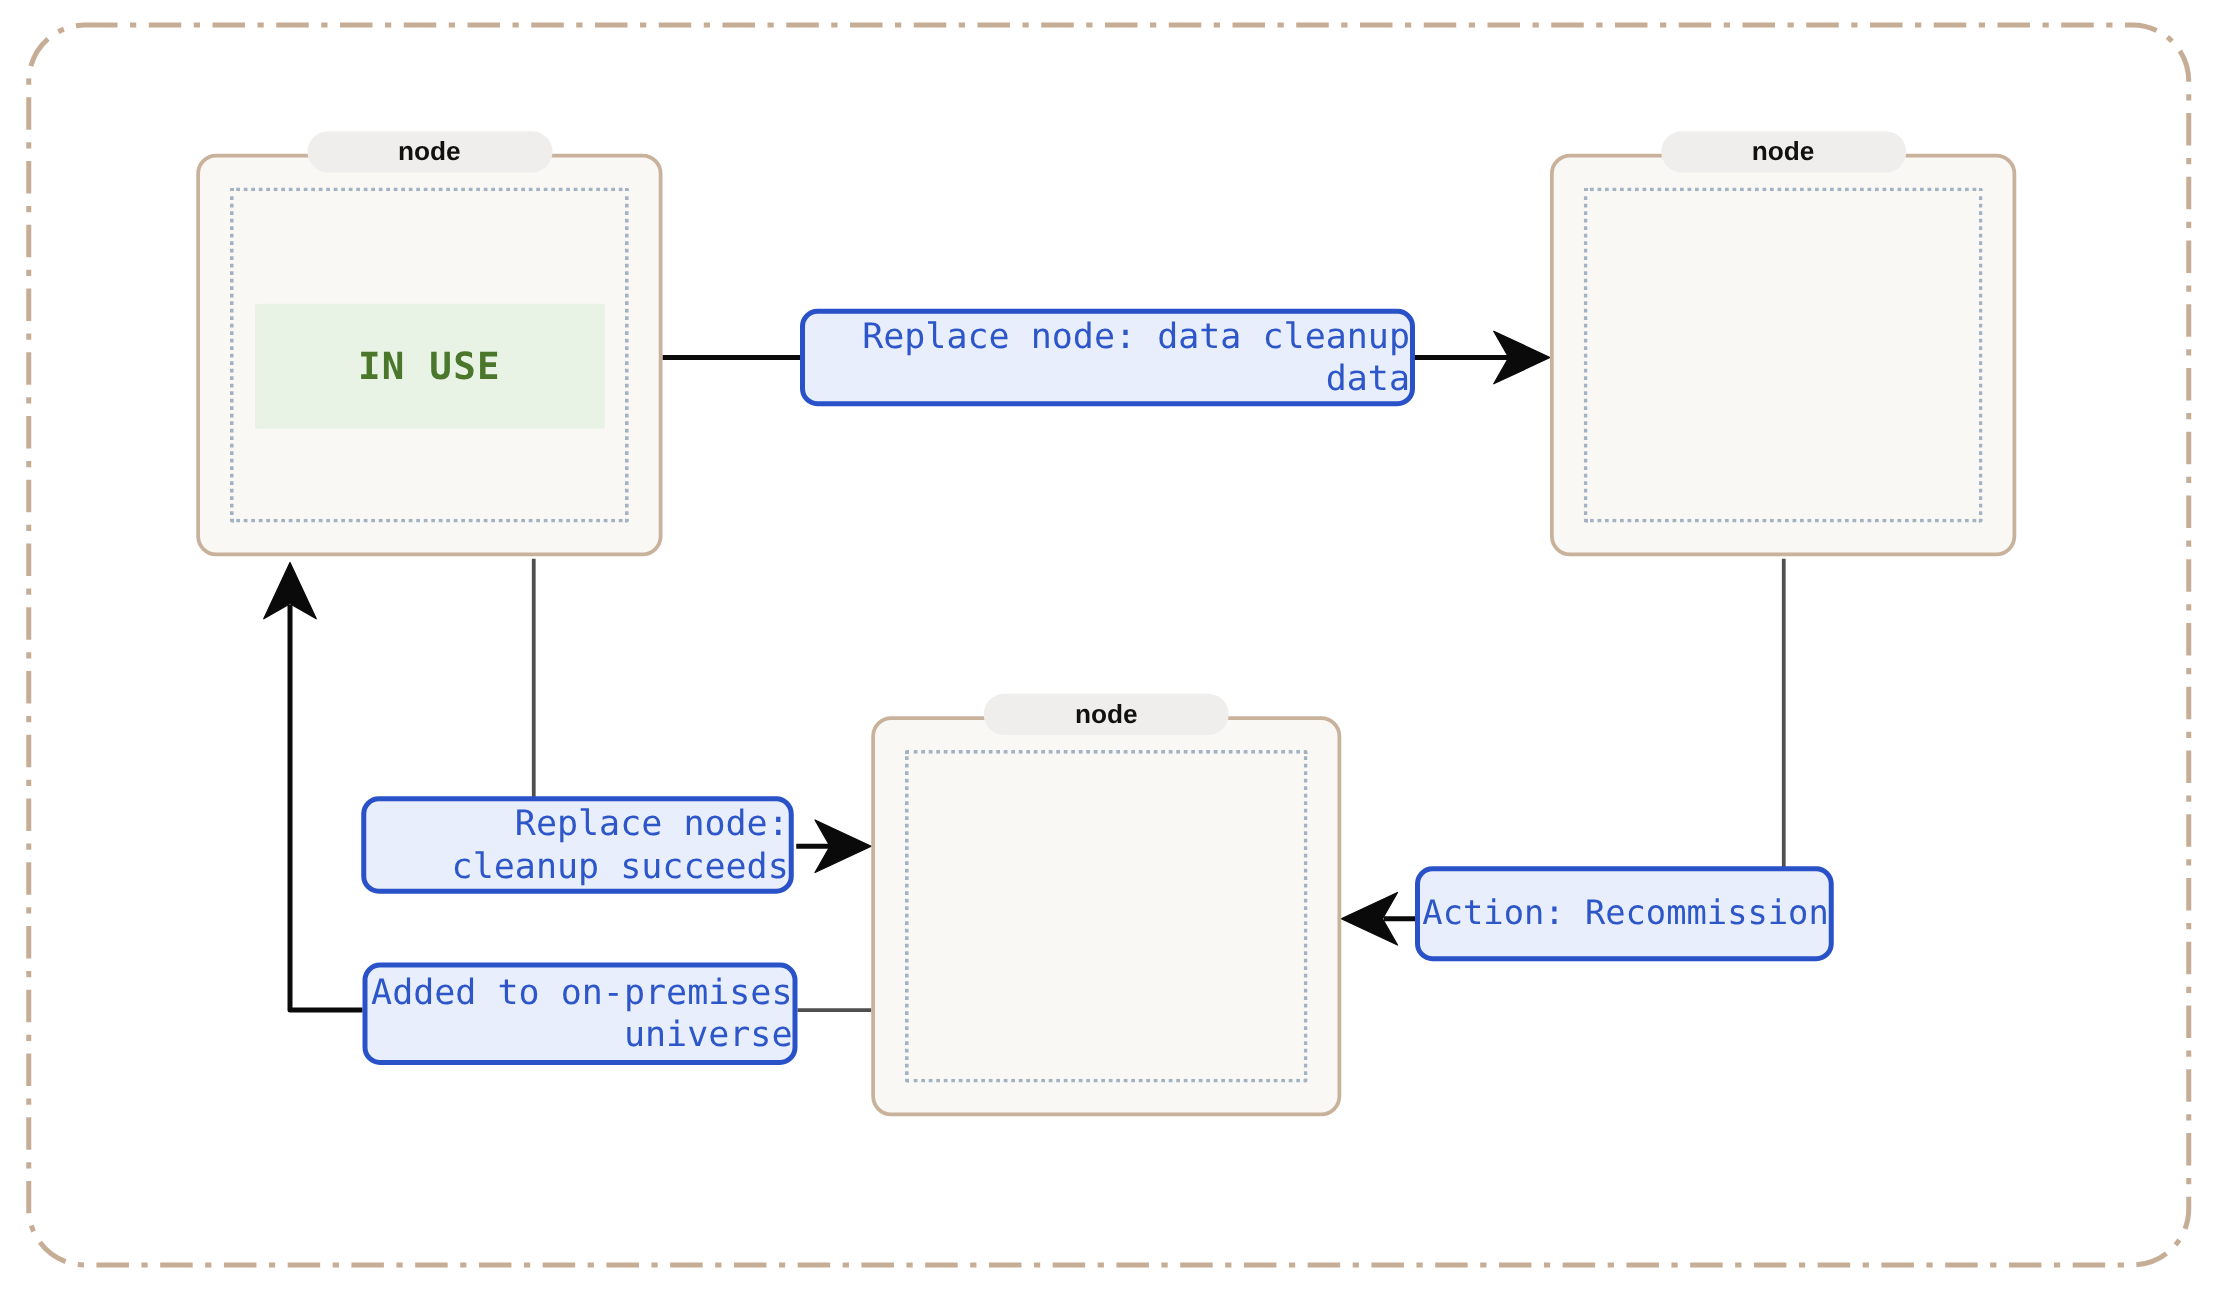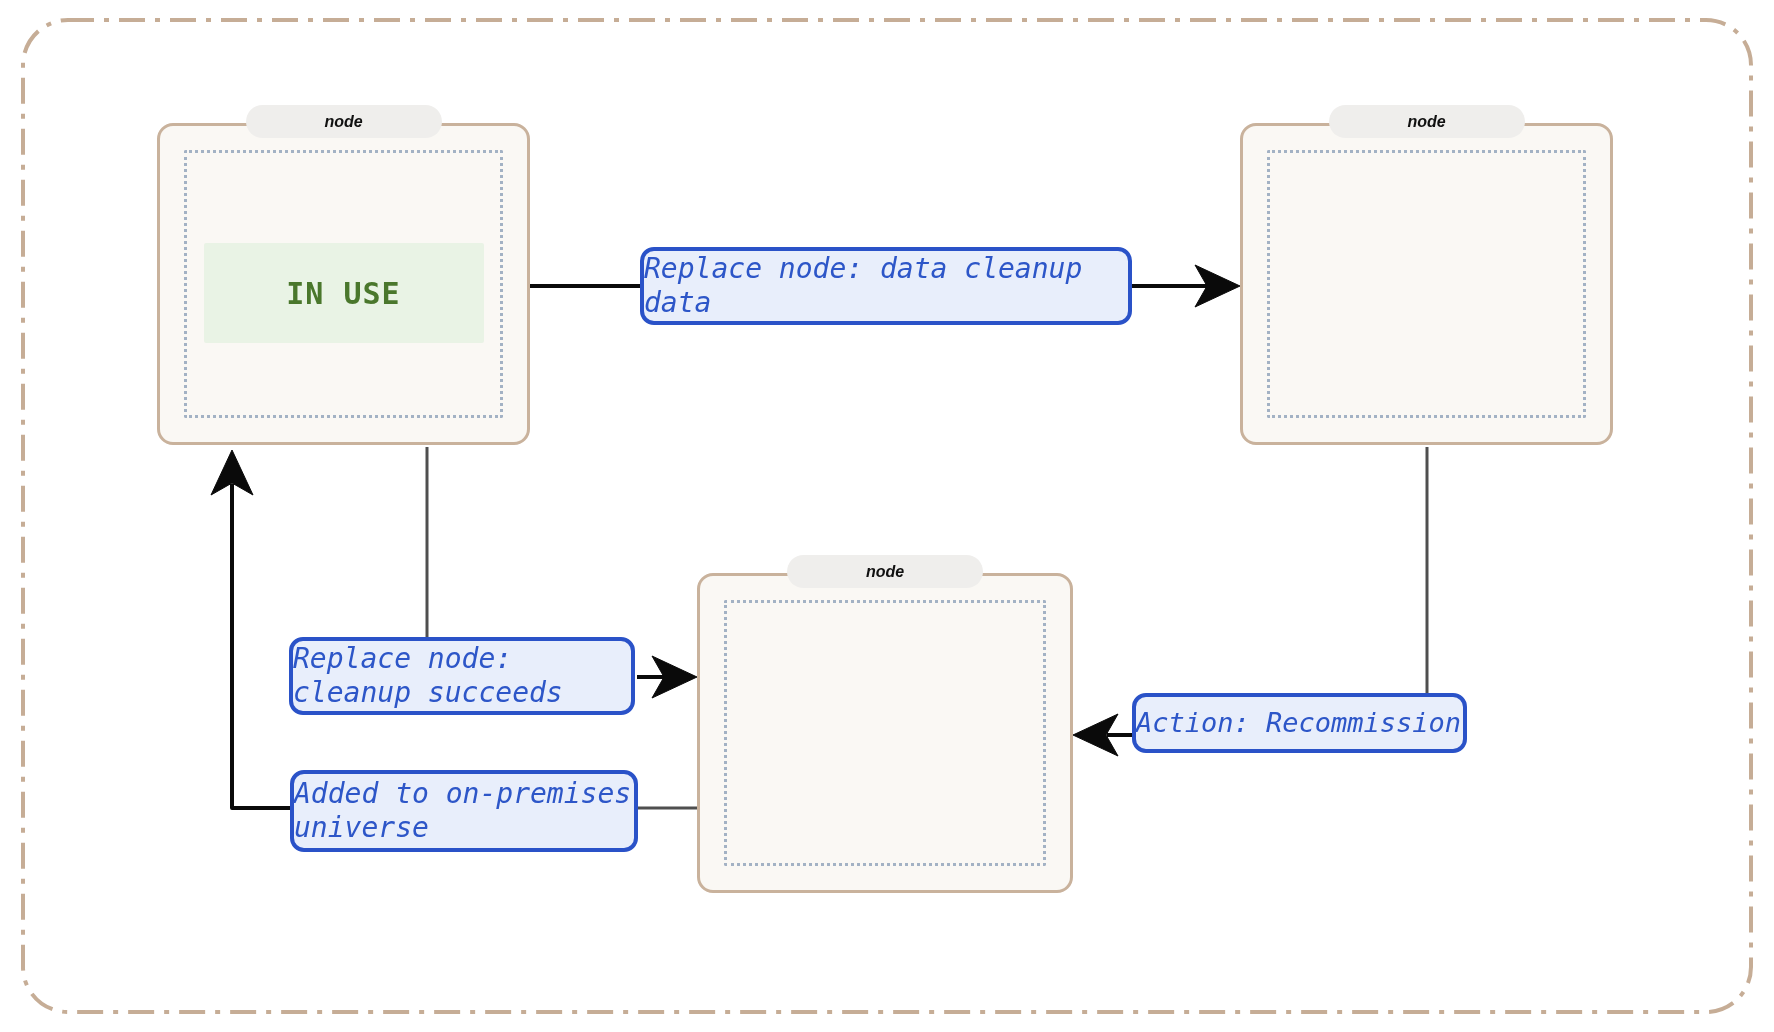--- a/index.html
+++ b/index.html
@@ -41,23 +41,22 @@
   }
   .node-badge{
     position:absolute;
     left:50%;top:-21px;
     transform:translateX(-50%);
     width:196px;height:33px;
     background:var(--badge-bg);
     border-radius:17px;
     display:flex;align-items:center;justify-content:center;
     font-family:"Liberation Sans", sans-serif;
-    font-weight:700;font-size:16px;color:var(--badge-text);
+    font-weight:700;font-size:21px;color:var(--badge-text);
     z-index:3;
-    font-style:italic;
   }
   .inner-dotted{
     position:absolute;
     left:24px;top:24px;right:24px;bottom:24px;
     border:3px dotted var(--dot-border);
     border-radius:2px;
   }
   .state-chip{
     position:absolute;
     left:50%;top:117px;
@@ -70,31 +69,30 @@
     letter-spacing:1px;
     white-space:nowrap;
   }
   .edge-label{
     position:absolute;
     background:var(--edge-bg);
     border:4px solid var(--edge-border);
     border-radius:14px;
     box-sizing:border-box;
     display:flex;flex-direction:column;
-    align-items:flex-start;justify-content:center;
+    align-items:flex-end;justify-content:center;
     color:var(--edge-text);
     font-size:28px;line-height:34px;
     text-align:center;white-space:nowrap;
     z-index:2;
-    font-style:italic;
   }
   #edge-label-1{left:640px;top:247px;width:492px;height:78px;}
   #edge-label-2{left:289px;top:637px;width:346px;height:78px;}
   #edge-label-3{left:290px;top:770px;width:348px;height:82px;}
-  #edge-label-4{left:1132px;top:693px;width:335px;height:60px;font-size:27px;}
+  #edge-label-4{left:1132px;top:693px;width:335px;height:76px;font-size:27px;}
 
   #node-in-use{left:157px;top:123px;width:373px;height:322px;}
   #node-decommissioned{left:1240px;top:123px;width:373px;height:322px;}
   #node-free{left:697px;top:573px;width:376px;height:320px;}
 </style>
 </head>
 <body>
 
 <div id="canvas">
 

